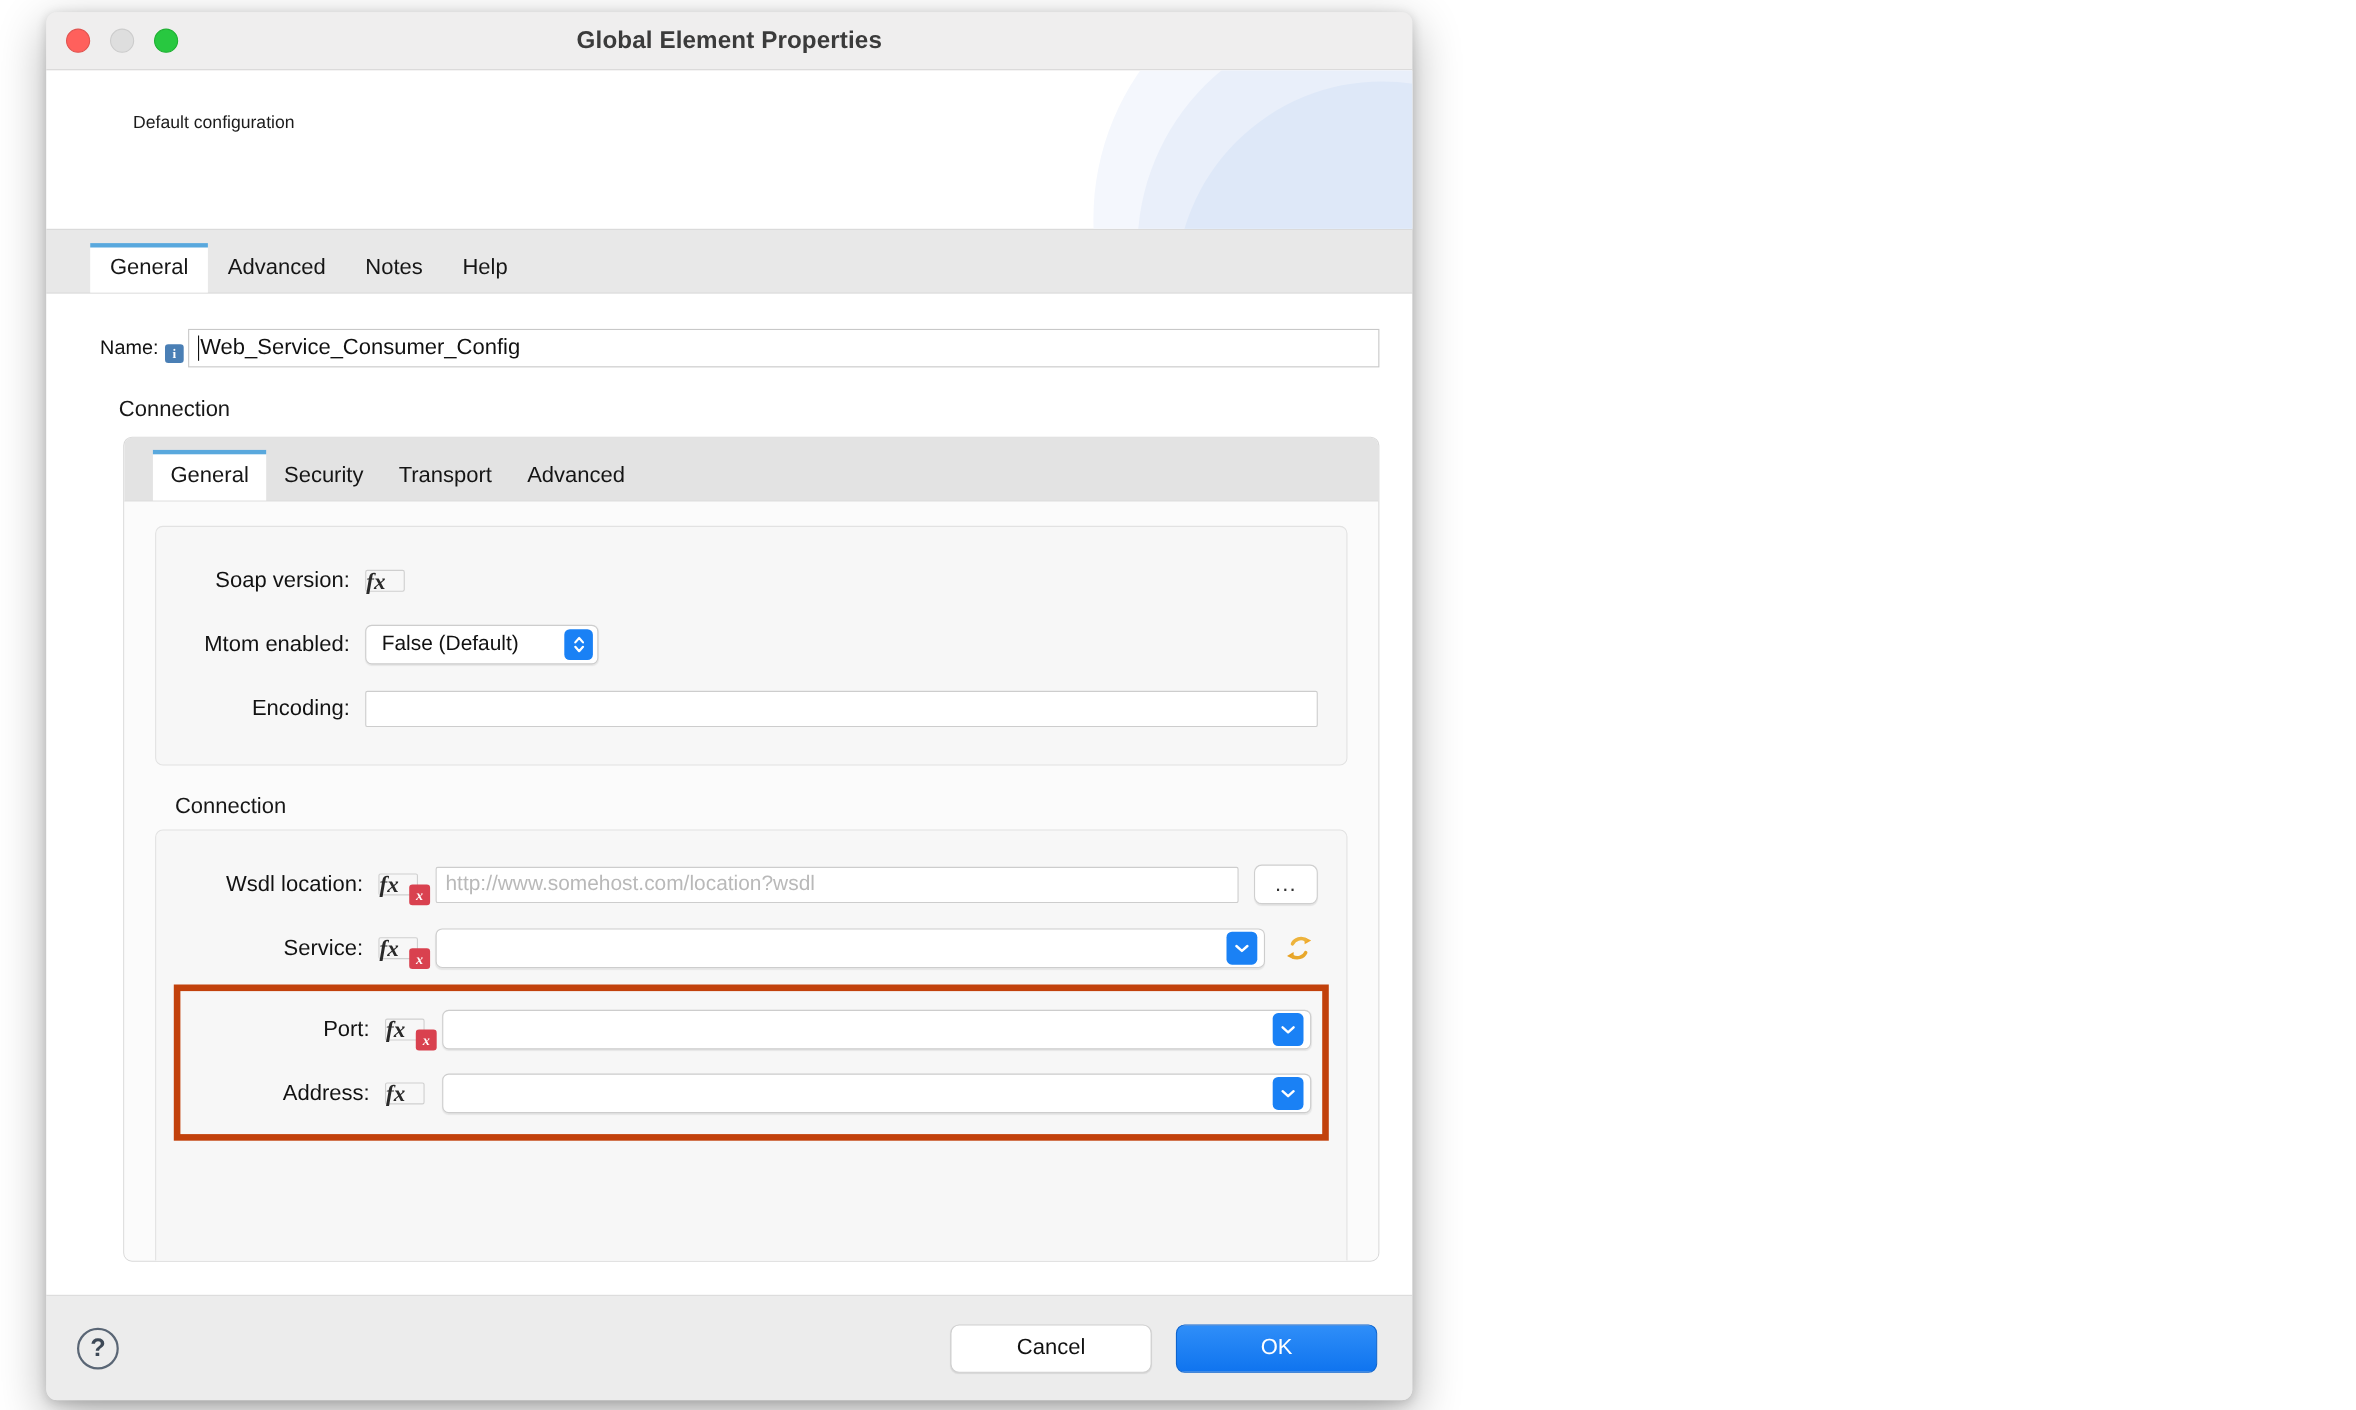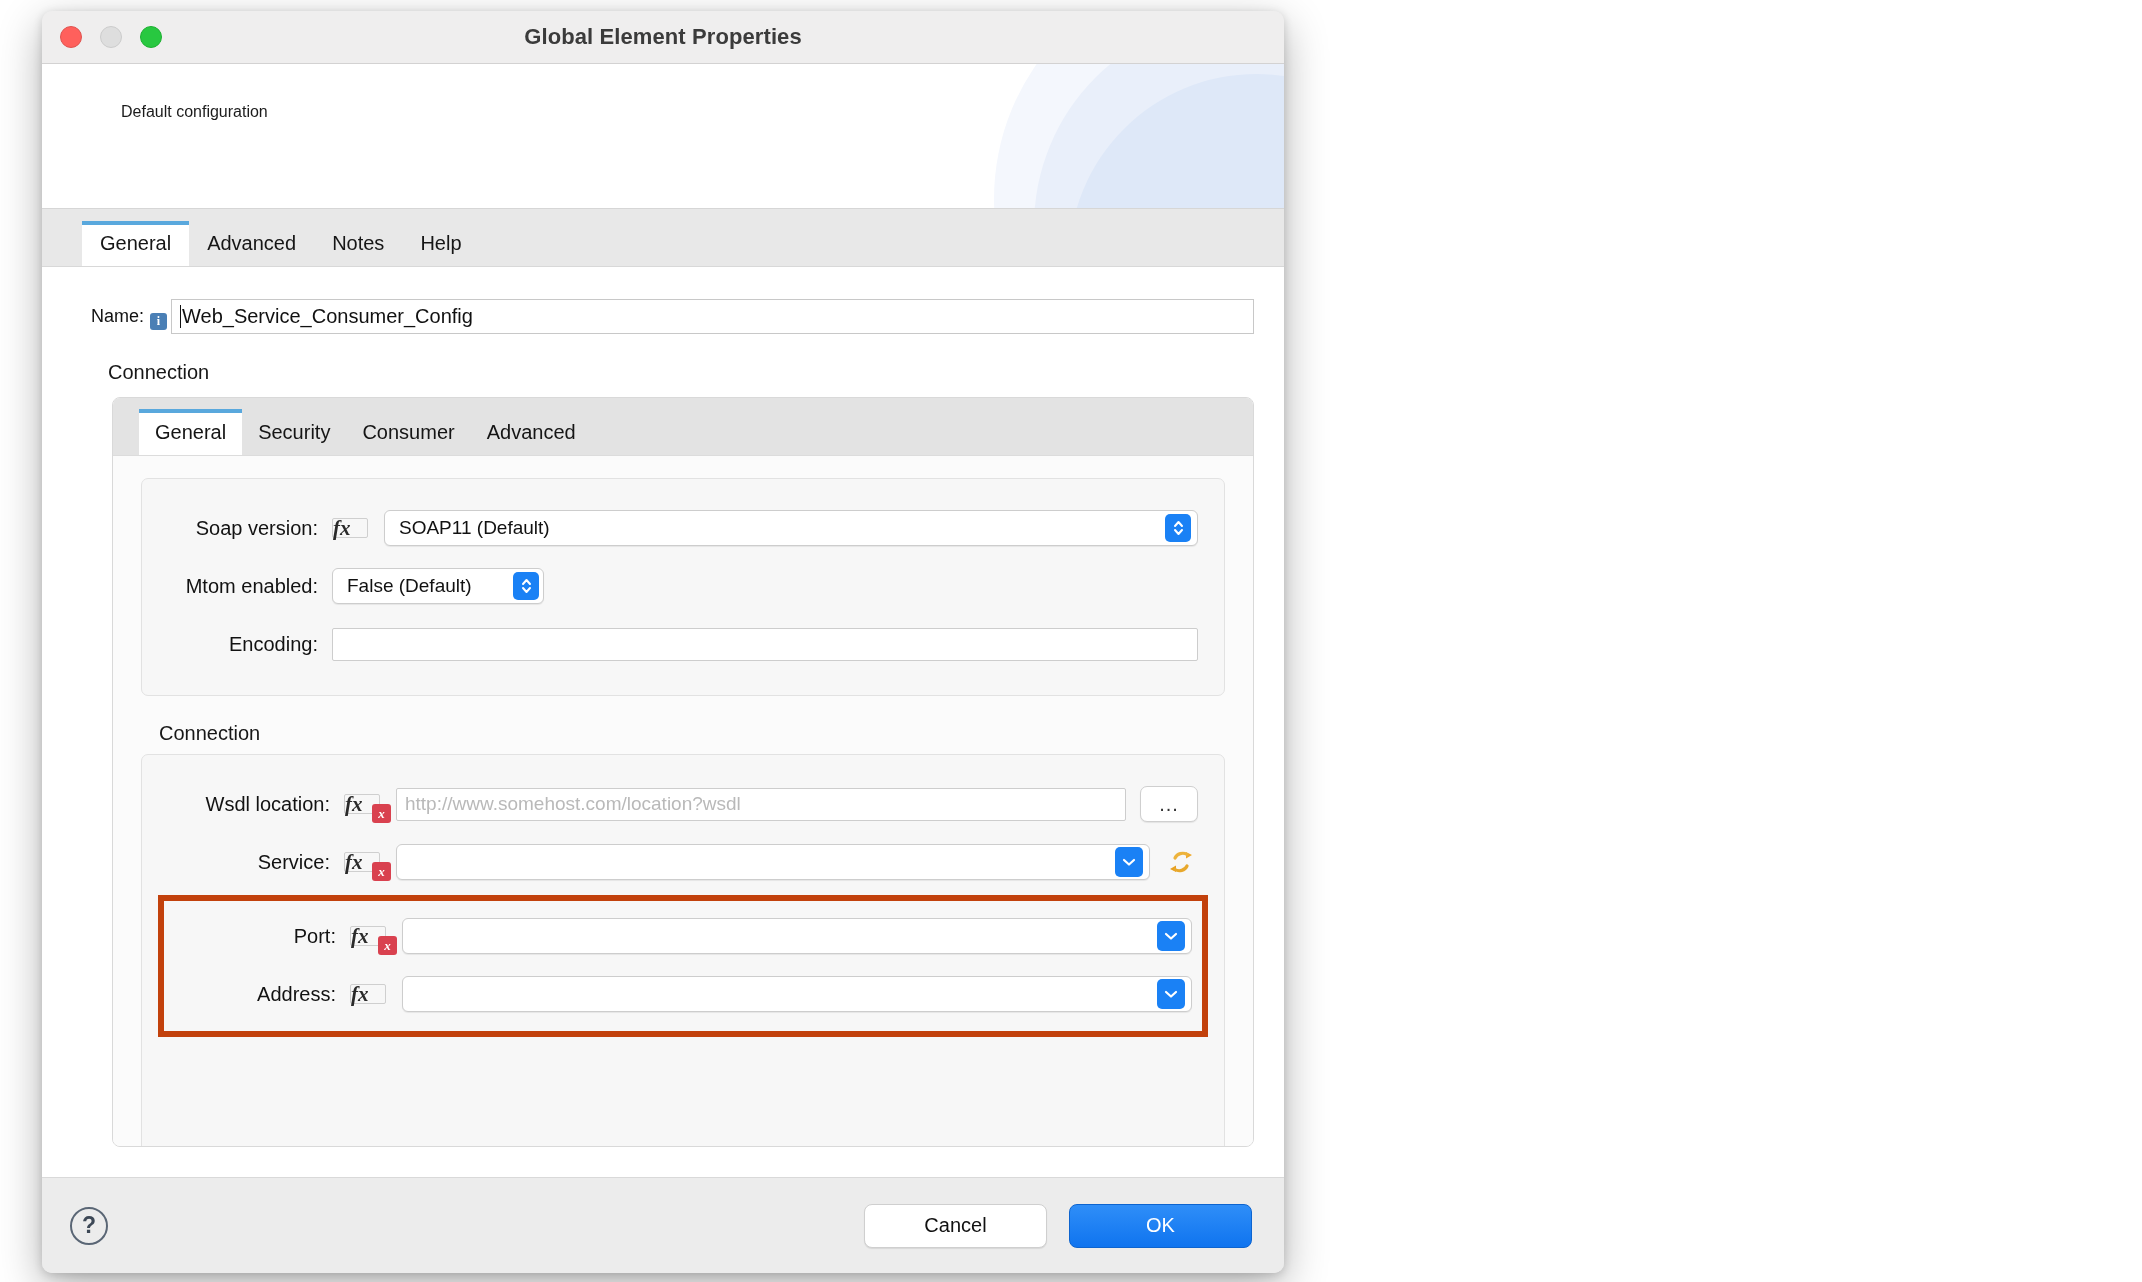--- a/index.html
+++ b/index.html
@@ -340,46 +340,35 @@
       <div class="conn-card">
 
         <div class="tabstrip-inner">
           <div class="tab-inner active">
             <span>General</span>
           </div>
           <div class="tab-inner">
             <span>Security</span>
           </div>
           <div class="tab-inner">
-            <span>Consumer</span>
+            <span>Transport</span>
           </div>
           <div class="tab-inner">
             <span>Advanced</span>
           </div>
         </div>
 
         <div class="conn-body">
 
           <div class="group">
 
             <div class="frow">
               <div class="flabel">Soap version:</div>
               <div class="fx-btn">
                 <span>fx</span>
-              </div>
-              <div class="ctrl-wrap">
-                <div class="combo">
-                  <span>SOAP11 (Default)</span>
-                  <span class="stepper-blue">
-                    <svg width="13" height="20" viewBox="0 0 13 20" fill="none" xmlns="http://www.w3.org/2000/svg">
-                      <path d="M3 8 L6.5 4 L10 8" stroke="#fff" stroke-width="2" stroke-linecap="round" stroke-linejoin="round"></path>
-                      <path d="M3 12 L6.5 16 L10 12" stroke="#fff" stroke-width="2" stroke-linecap="round" stroke-linejoin="round"></path>
-                    </svg>
-                  </span>
-                </div>
               </div>
             </div>
 
             <div class="frow">
               <div class="flabel">Mtom enabled:</div>
               <div class="ctrl-wrap" style="margin-left:0;">
                 <div class="combo shrink">
                   <span style="">False (Default)</span>
                   <span class="stepper-blue">
                     <svg width="13" height="20" viewBox="0 0 13 20" fill="none" xmlns="http://www.w3.org/2000/svg">

